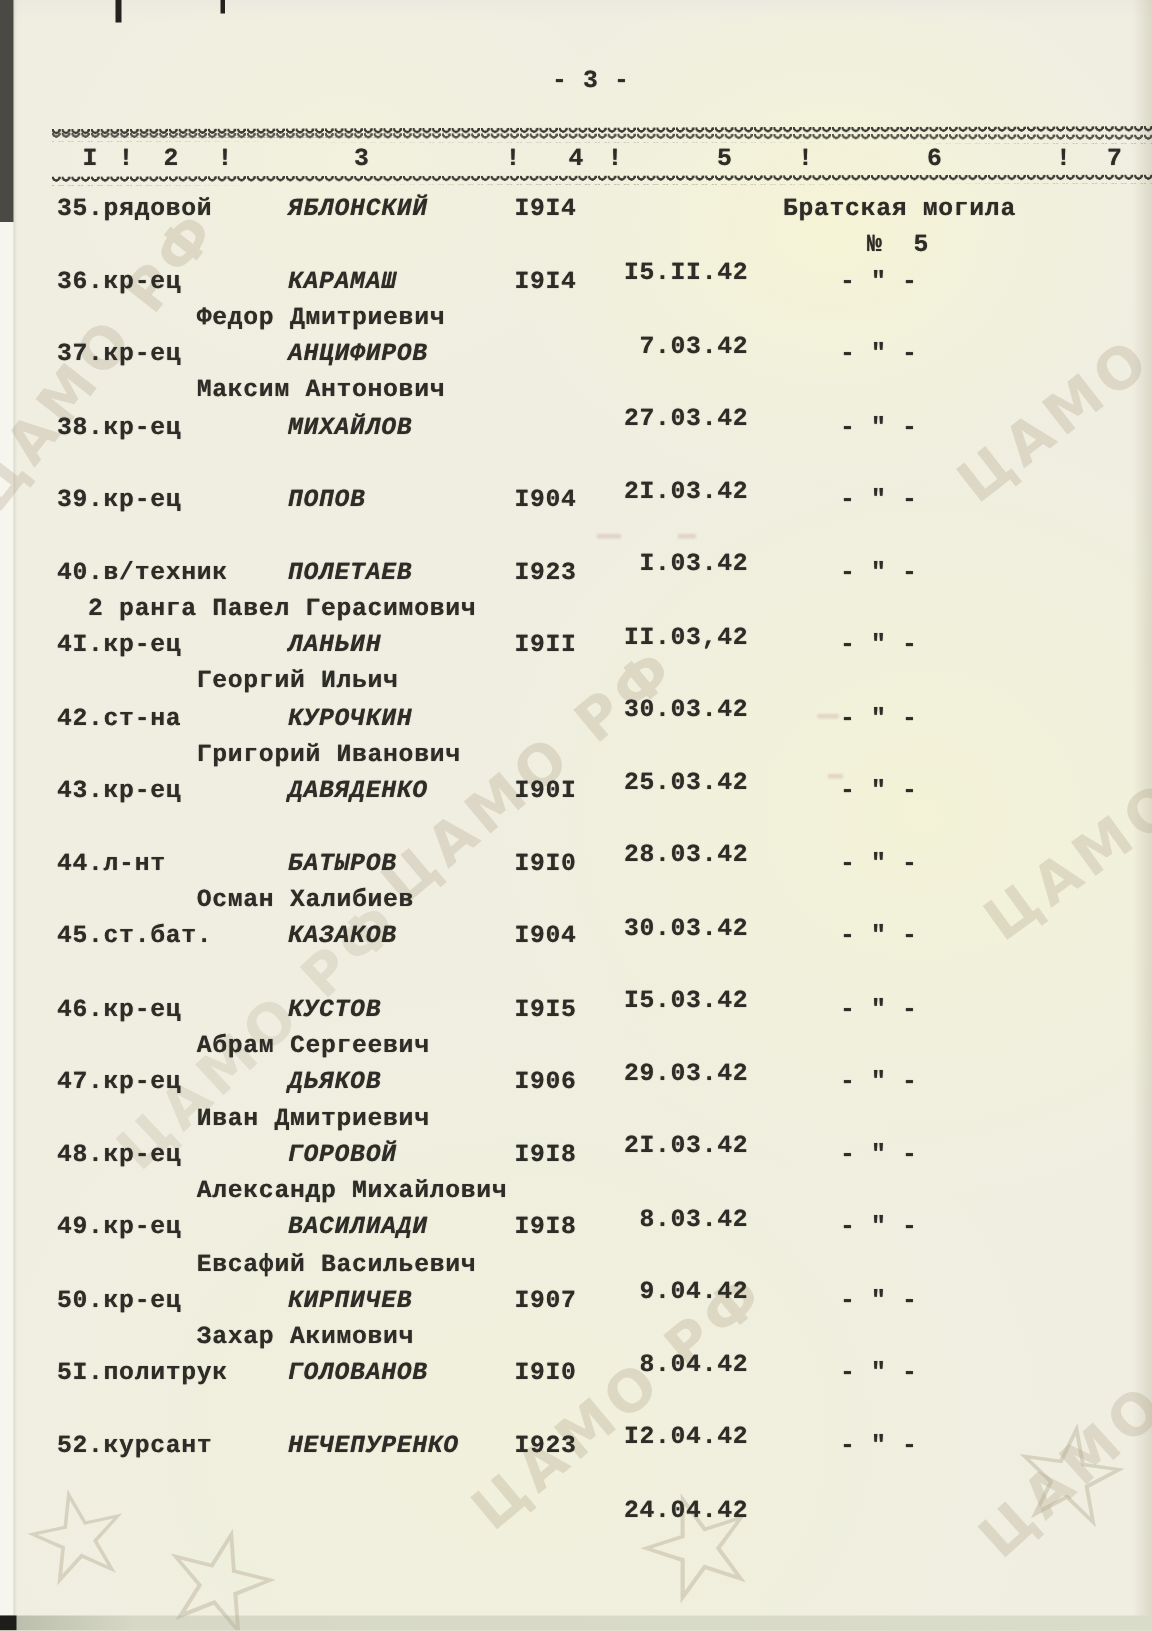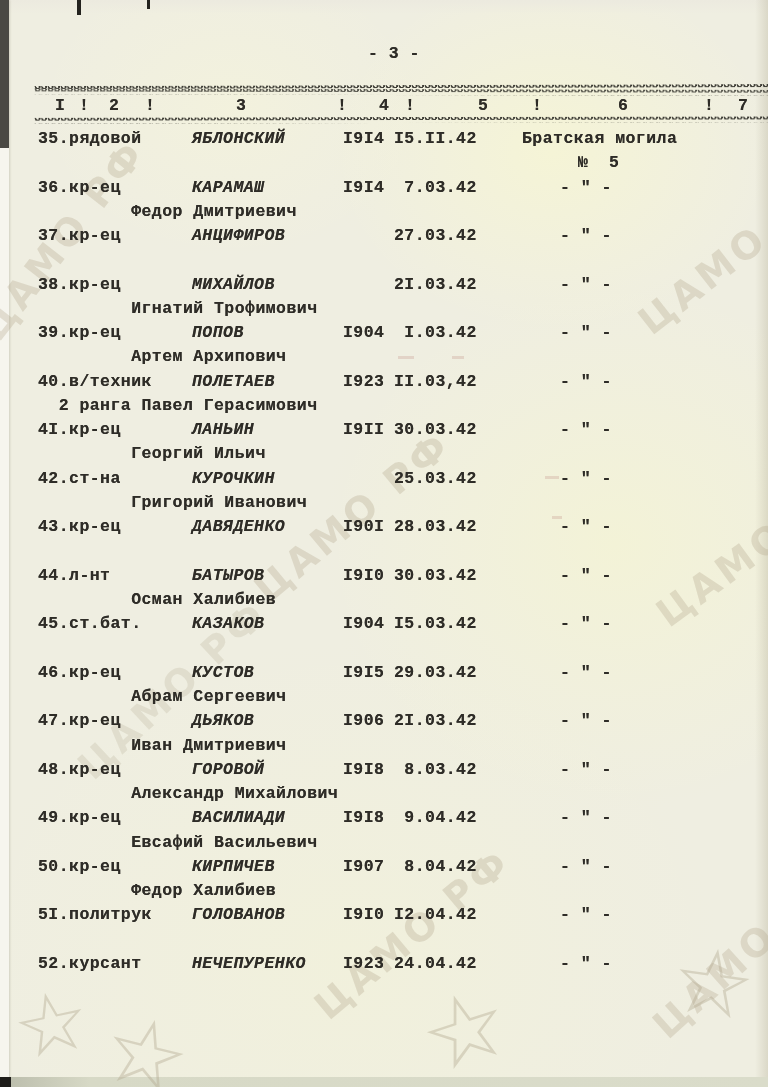--- a/index.html
+++ b/index.html
@@ -64,21 +64,21 @@
   .wave2{top:117px;transform:rotate(-0.1deg);}
   .hdr span{position:absolute;top:96px;line-height:20px;}
   .hc1{left:55px;} .hs1{left:79px;} .hc2{left:109px;} .hs2{left:145px;}
   .hc3{left:236px;} .hs3{left:337px;} .hc4{left:379px;} .hs4{left:405px;}
   .hc5{left:478px;} .hs5{left:532px;} .hc6{left:618px;} .hs6{left:704px;}
   .hc7{left:738px;}
   
   .entries{position:absolute;left:0;top:128px;width:100%;}
   .entry{position:relative;height:48.53px;}
   .entry .c{position:absolute;top:0;line-height:22px;white-space:pre;}
-  .num{left:38px;} .surname{left:192px;font-style:italic;} .year{left:343px;} .date{left:394px;}
+  .num{left:38px;} .surname{left:192px;font-style:italic;} .year{left:343px;} .date{left:416px;margin-top:43px;}
   .grave{left:560px;} .entry.has-grave-text .grave{left:522px;}
   .name{left:38px;top:24.4px !important;}
   .grave2{left:578px;top:24.4px !important;}
 </style>
 </head>
 <body>
 
 <div class="page">
 
   <div class="edge-top"></div>
@@ -147,40 +147,39 @@
       <span class="c name">         Федор Дмитриевич</span>
       <span class="c grave2"></span>
     </div>
 
     <div class="entry">
       <span class="c num">37.кр-ец</span>
       <span class="c surname">АНЦИФИРОВ</span>
       <span class="c year"></span>
       <span class="c date">27.03.42</span>
       <span class="c grave">- " -</span>
+      <span class="c name">         Максим Антонович</span>
       <span class="c grave2"></span>
     </div>
 
     <div class="entry">
       <span class="c num">38.кр-ец</span>
       <span class="c surname">МИХАЙЛОВ</span>
       <span class="c year"></span>
       <span class="c date">2I.03.42</span>
       <span class="c grave">- " -</span>
-      <span class="c name">         Игнатий Трофимович</span>
       <span class="c grave2"></span>
     </div>
 
     <div class="entry">
       <span class="c num">39.кр-ец</span>
       <span class="c surname">ПОПОВ</span>
       <span class="c year">I904</span>
       <span class="c date"> I.03.42</span>
       <span class="c grave">- " -</span>
-      <span class="c name">         Артем Архипович</span>
       <span class="c grave2"></span>
     </div>
 
     <div class="entry">
       <span class="c num">40.в/техник</span>
       <span class="c surname">ПОЛЕТАЕВ</span>
       <span class="c year">I923</span>
       <span class="c date">II.03,42</span>
       <span class="c grave">- " -</span>
       <span class="c name">  2 ранга Павел Герасимович</span>
@@ -274,21 +273,21 @@
       <span class="c name">         Евсафий Васильевич</span>
       <span class="c grave2"></span>
     </div>
 
     <div class="entry">
       <span class="c num">50.кр-ец</span>
       <span class="c surname">КИРПИЧЕВ</span>
       <span class="c year">I907</span>
       <span class="c date"> 8.04.42</span>
       <span class="c grave">- " -</span>
-      <span class="c name">         Федор Халибиев</span>
+      <span class="c name">         Захар Акимович</span>
       <span class="c grave2"></span>
     </div>
 
     <div class="entry">
       <span class="c num">5I.политрук</span>
       <span class="c surname">ГОЛОВАНОВ</span>
       <span class="c year">I9I0</span>
       <span class="c date">I2.04.42</span>
       <span class="c grave">- " -</span>
       <span class="c grave2"></span>

